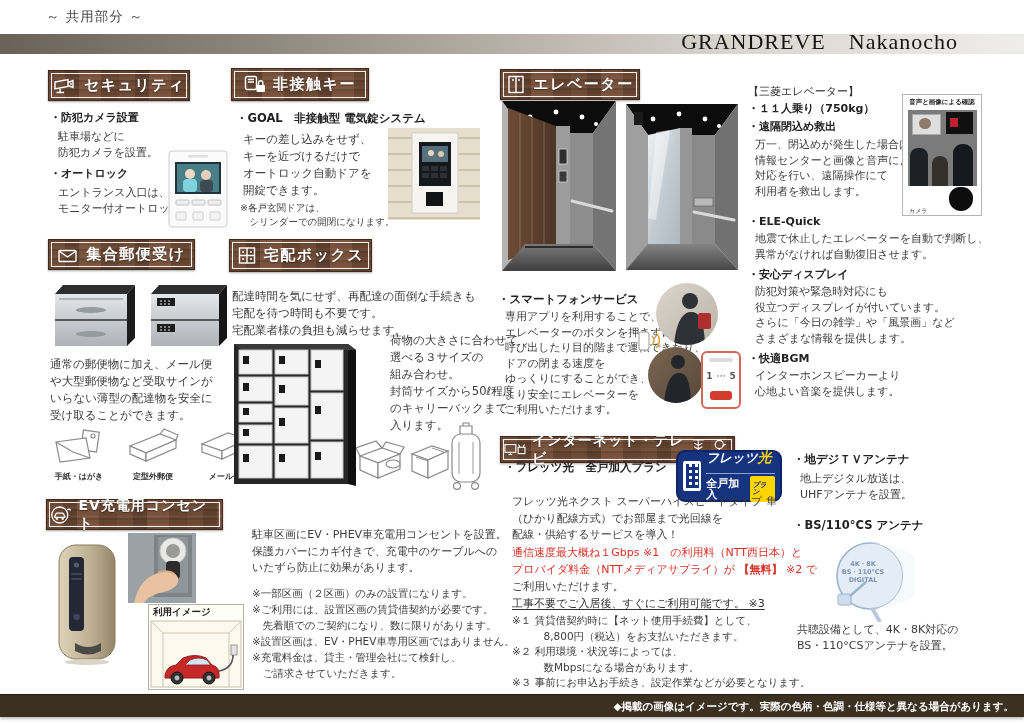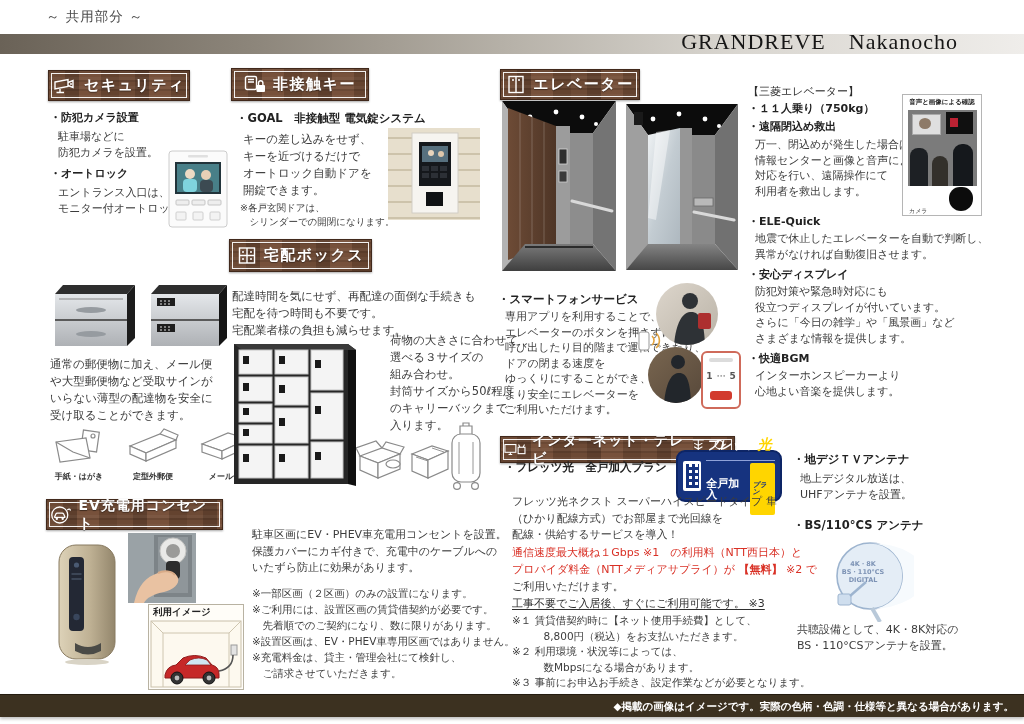--- a/index.html
+++ b/index.html
@@ -34,21 +34,21 @@
   .fletslogo{width:92px;height:44px;background:#16337f;border:2px solid #0d2566;border-radius:9px;
     display:flex;align-items:center;gap:5px;padding:2px 5px;box-sizing:content-box;}
   .fl-bldg{width:19px;height:30px;background:#ffffff;border-radius:2px;
     background-image:repeating-linear-gradient(0deg,#16337f 0 3px,transparent 3px 6px),
                      repeating-linear-gradient(90deg,#16337f 0 3px,transparent 3px 6px);
     background-size:13px 24px;background-position:3px 3px;background-repeat:no-repeat;background-color:#fff;}
   .fl-txt{display:flex;flex-direction:column;line-height:1;}
   .fl-row1{font-weight:bold;font-style:italic;font-size:12.5px;color:#ffffff;border-bottom:1px solid #8fa2d8;padding-bottom:9px;}
   .fl-hikari{color:#ffd500;font-size:14px;}
   .fl-row2{margin-top:2px;font-weight:bold;font-size:11px;color:#ffffff;display:flex;align-items:center;gap:2px;}
-  .fl-badge{background:#ffd500;color:#16337f;font-size:7px;padding:19px 2px;border-radius:2px;font-style:italic;}
+  .fl-badge{background:#ffd500;color:#16337f;font-size:7px;padding:6px 2px;border-radius:2px;font-style:italic;}
   .photocard{width:80px;height:122px;background:#fff;border:1px solid #b5b5b5;box-sizing:border-box;}
   .pc-title{font-size:6.5px;font-weight:bold;text-align:center;color:#222;margin-top:3px;}
   .pc-photo{position:absolute;left:5px;top:15px;width:69px;height:76px;background:#7b7b7b;overflow:hidden;}
   .pc-cap{position:absolute;left:6px;top:112px;font-size:6px;color:#444;}
   .usagebox{width:96px;height:86px;background:#fffdf8;border:1px solid #b8b2a2;box-sizing:border-box;}
   .usagelabel{position:absolute;left:4px;top:1px;font-size:9.5px;font-weight:bold;color:#222;}
   .mtype{font-size:8px;font-weight:bold;color:#333;text-align:center;margin-top:1px;}
   .phonecard{width:40px;height:58px;background:#fff;border:2px solid #cf6a5a;border-radius:6px;box-sizing:border-box;}
 </style>
 </head>
@@ -272,20 +272,31 @@
 異常がなければ自動復旧させます。</div>
   <div class="abs t2 b" style="left:748px;top:267px;">・安心ディスプレイ</div>
   <div class="abs t2 lines" style="left:755px;top:284px;">防犯対策や緊急時対応にも
 役立つディスプレイが付いています。
 さらに「今日の雑学」や「風景画」など
 さまざまな情報を提供します。</div>
   <div class="abs t2 b" style="left:748px;top:351px;">・快適BGM</div>
   <div class="abs t2 lines" style="left:755px;top:368px;">インターホンスピーカーより
 心地よい音楽を提供します。</div>
 
+  <div class="abs wood" style="left:48px;top:239px;width:147px;height:31px;">
+    <div class="wood-inner">
+      <svg width="22" height="18" viewBox="0 0 22 18">
+        <g fill="none" stroke="#fff" stroke-width="1.4">
+          <rect x="2" y="4.5" width="17" height="11" rx="1"></rect>
+            <path d="M2 5 L10.5 11 L19 5"></path>
+        </g>
+      </svg>
+      <span class="wood-label">集合郵便受け</span>
+    </div>
+  </div>
 
   <svg class="abs" style="left:55px;top:280px;" width="172" height="68" viewBox="0 0 172 68">
     <defs>
         <linearGradient id="slv" x1="0" y1="0" x2="0" y2="1">
           <stop offset="0" stop-color="#e4e7ea"></stop>
           <stop offset="1" stop-color="#aeb1b5"></stop>
         </linearGradient>
       </defs>
     <g>
       <polygon points="0,14 72,14 80,5 8,5" fill="#2e2e2e"></polygon>

